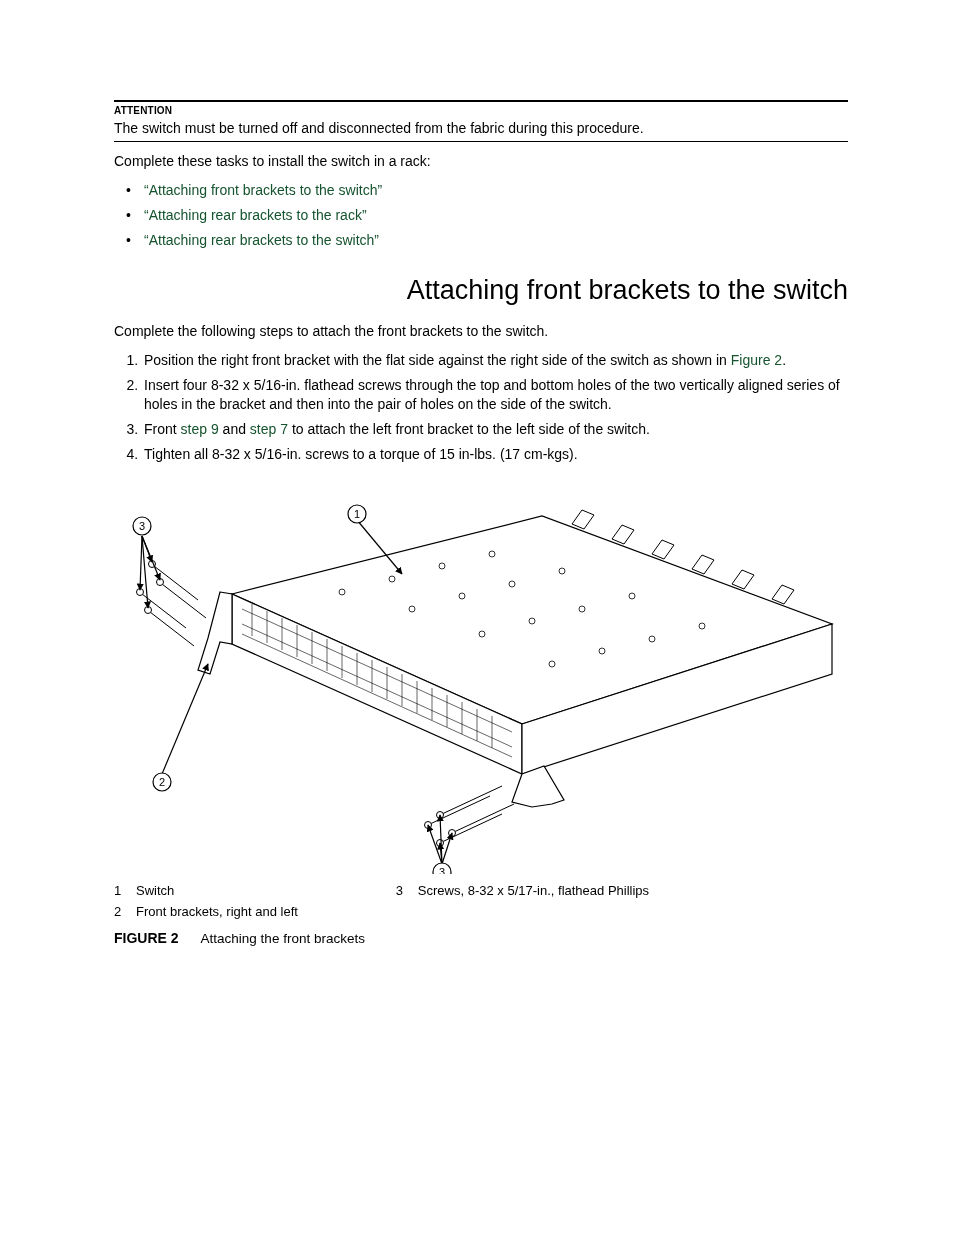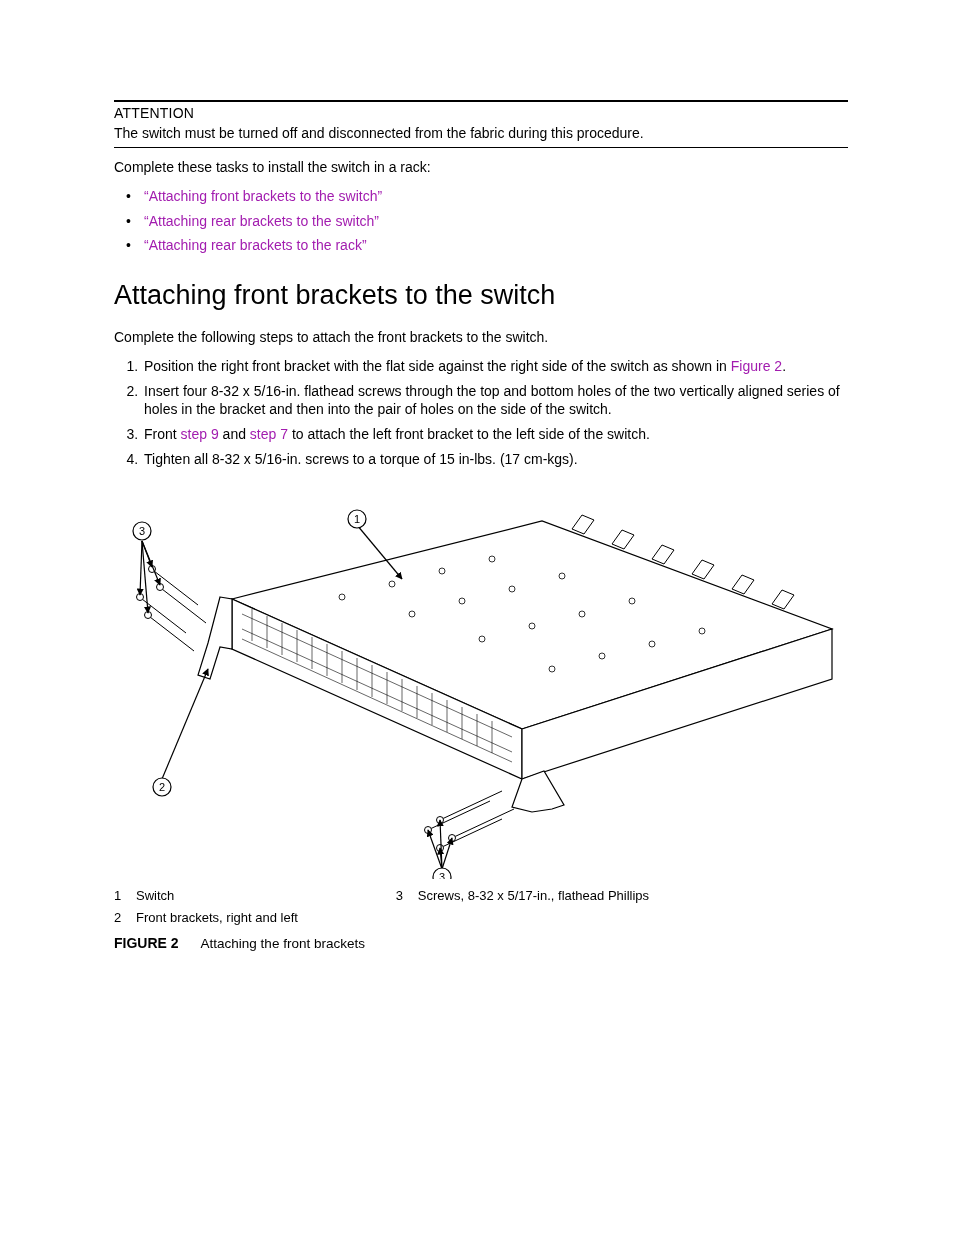--- a/index.html
+++ b/index.html
@@ -14,22 +14,22 @@
   }
   .rule {
     border-top: 2px solid #000;
     margin: 0 0 2px 0;
   }
   .rule-thin {
     border-top: 1.25px solid #000;
     margin: 4px 0 10px 0;
   }
   .attention-label {
-    font-weight: 400;
-    font-size: 14px;
+    font-weight: 700;
+    font-size: 10px;
     letter-spacing: 0.2px;
     font-family: "Arial Narrow", Arial, sans-serif;
     font-stretch: condensed;
   }
   .attention-text {
     margin: 1px 0 3px 0;
   }
   .intro {
     margin: 0 0 10px 0;
   }
@@ -44,28 +44,29 @@
     margin: 6px 0;
   }
   ul.bullets li::before {
     content: "•";
     position: absolute;
     left: 0;
     top: 0;
     font-size: 14px;
   }
   .link {
-    color: #a21caf;
+    color: #14532d;
   }
   h2.section {
     font-family: "Arial Narrow", Arial, sans-serif;
     font-stretch: condensed;
     font-weight: 400;
     font-size: 27px;
     margin: 22px 0 14px 0;
+    text-align: right;
   }
   ol.steps {
     list-style: decimal;
     padding-left: 28px;
     margin: 0 0 10px 0;
   }
   ol.steps li {
     margin: 6px 0;
     padding-left: 2px;
   }
@@ -108,22 +109,22 @@
 
 <div class="rule"></div>
 <div class="attention-label">ATTENTION</div>
 <div class="attention-text">The switch must be turned off and disconnected from the fabric during this procedure.</div>
 <div class="rule-thin"></div>
 
 <p class="intro">Complete these tasks to install the switch in a rack:</p>
 
 <ul class="bullets">
   <li><span class="link">“Attaching front brackets to the switch”</span></li>
+  <li><span class="link">“Attaching rear brackets to the rack”</span></li>
   <li><span class="link">“Attaching rear brackets to the switch”</span></li>
-  <li><span class="link">“Attaching rear brackets to the rack”</span></li>
 </ul>
 
 <h2 class="section">Attaching front brackets to the switch</h2>
 
 <p class="intro">Complete the following steps to attach the front brackets to the switch.</p>
 
 <ol class="steps">
   <li>
     <span>Position the right front bracket with the flat side against the right side of the switch as shown in </span><span class="link">Figure 2</span><span>.</span>
   </li>

